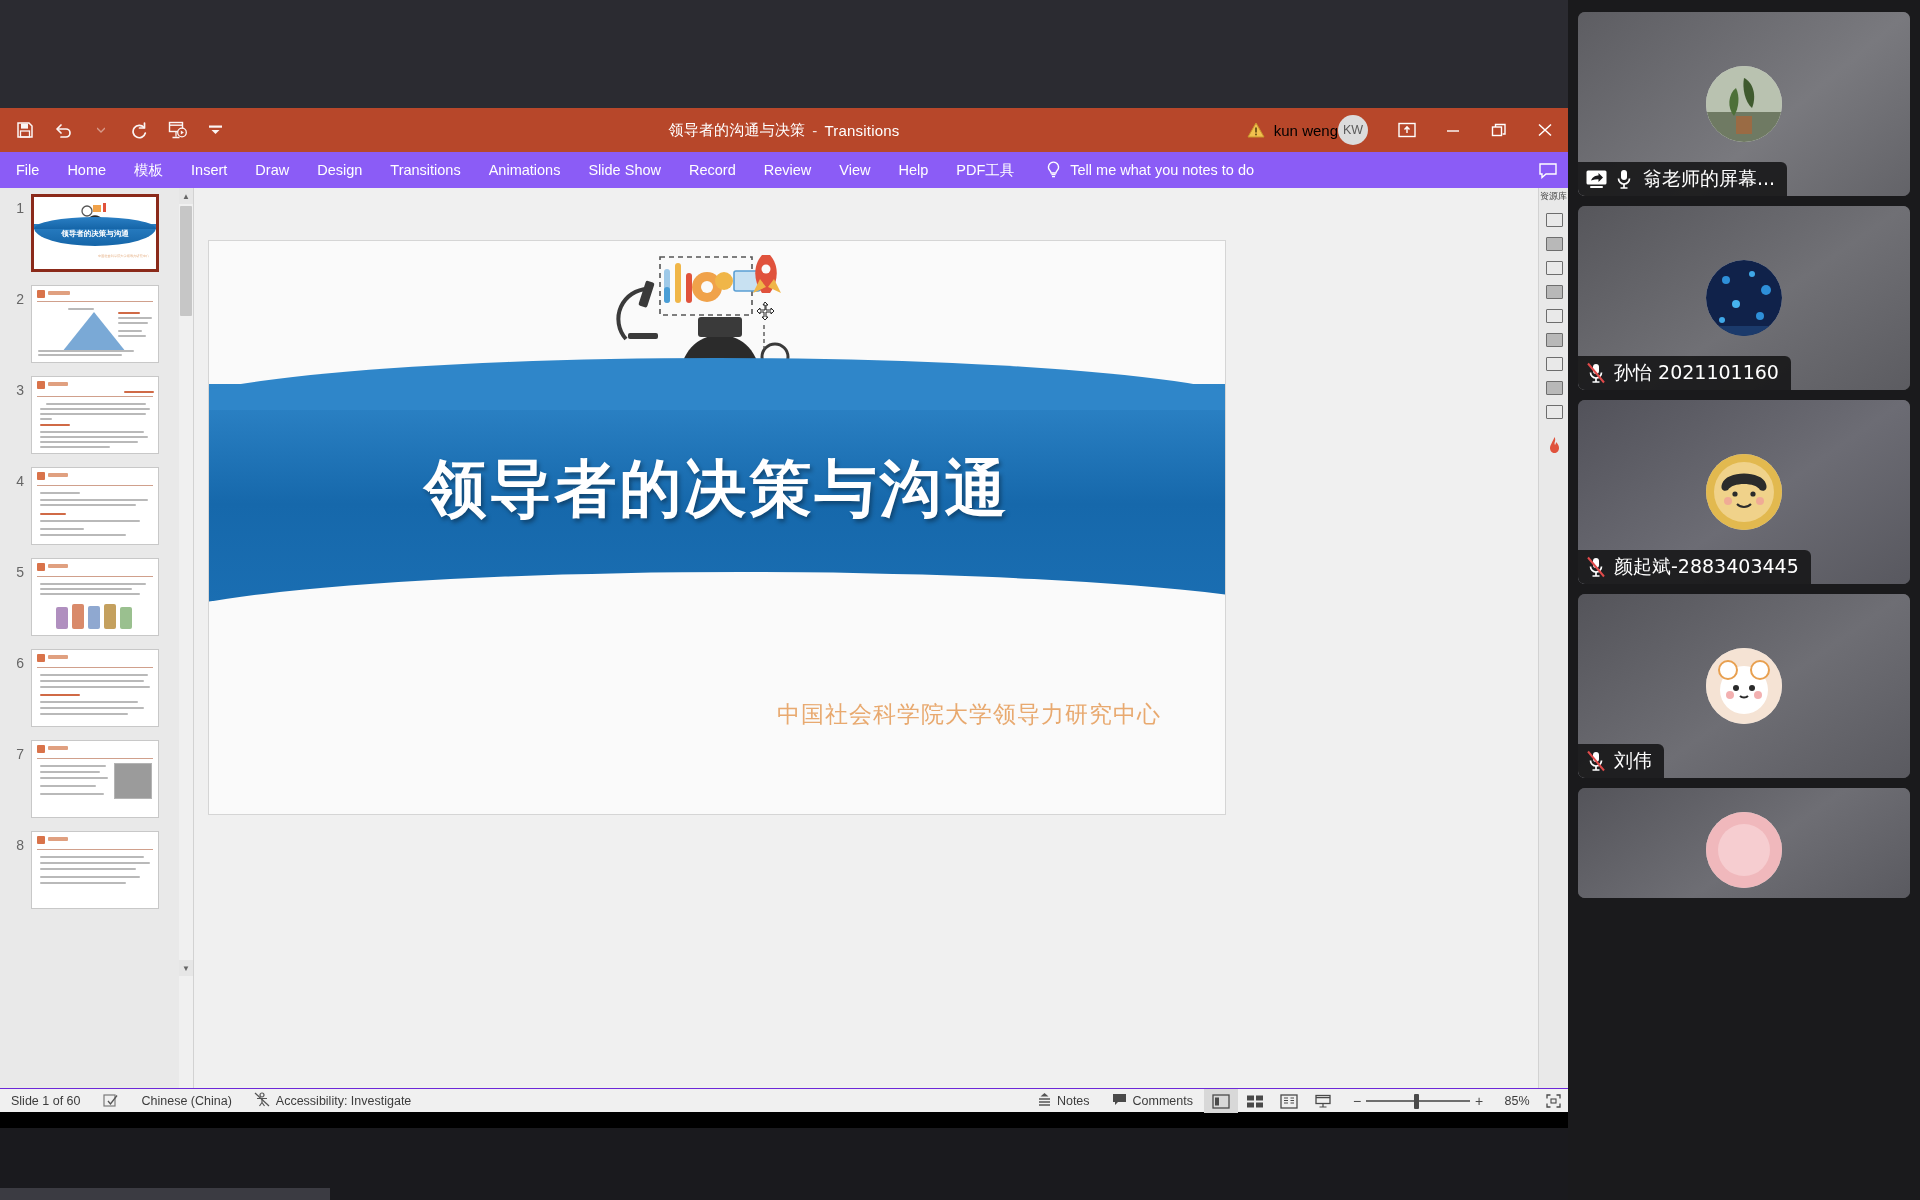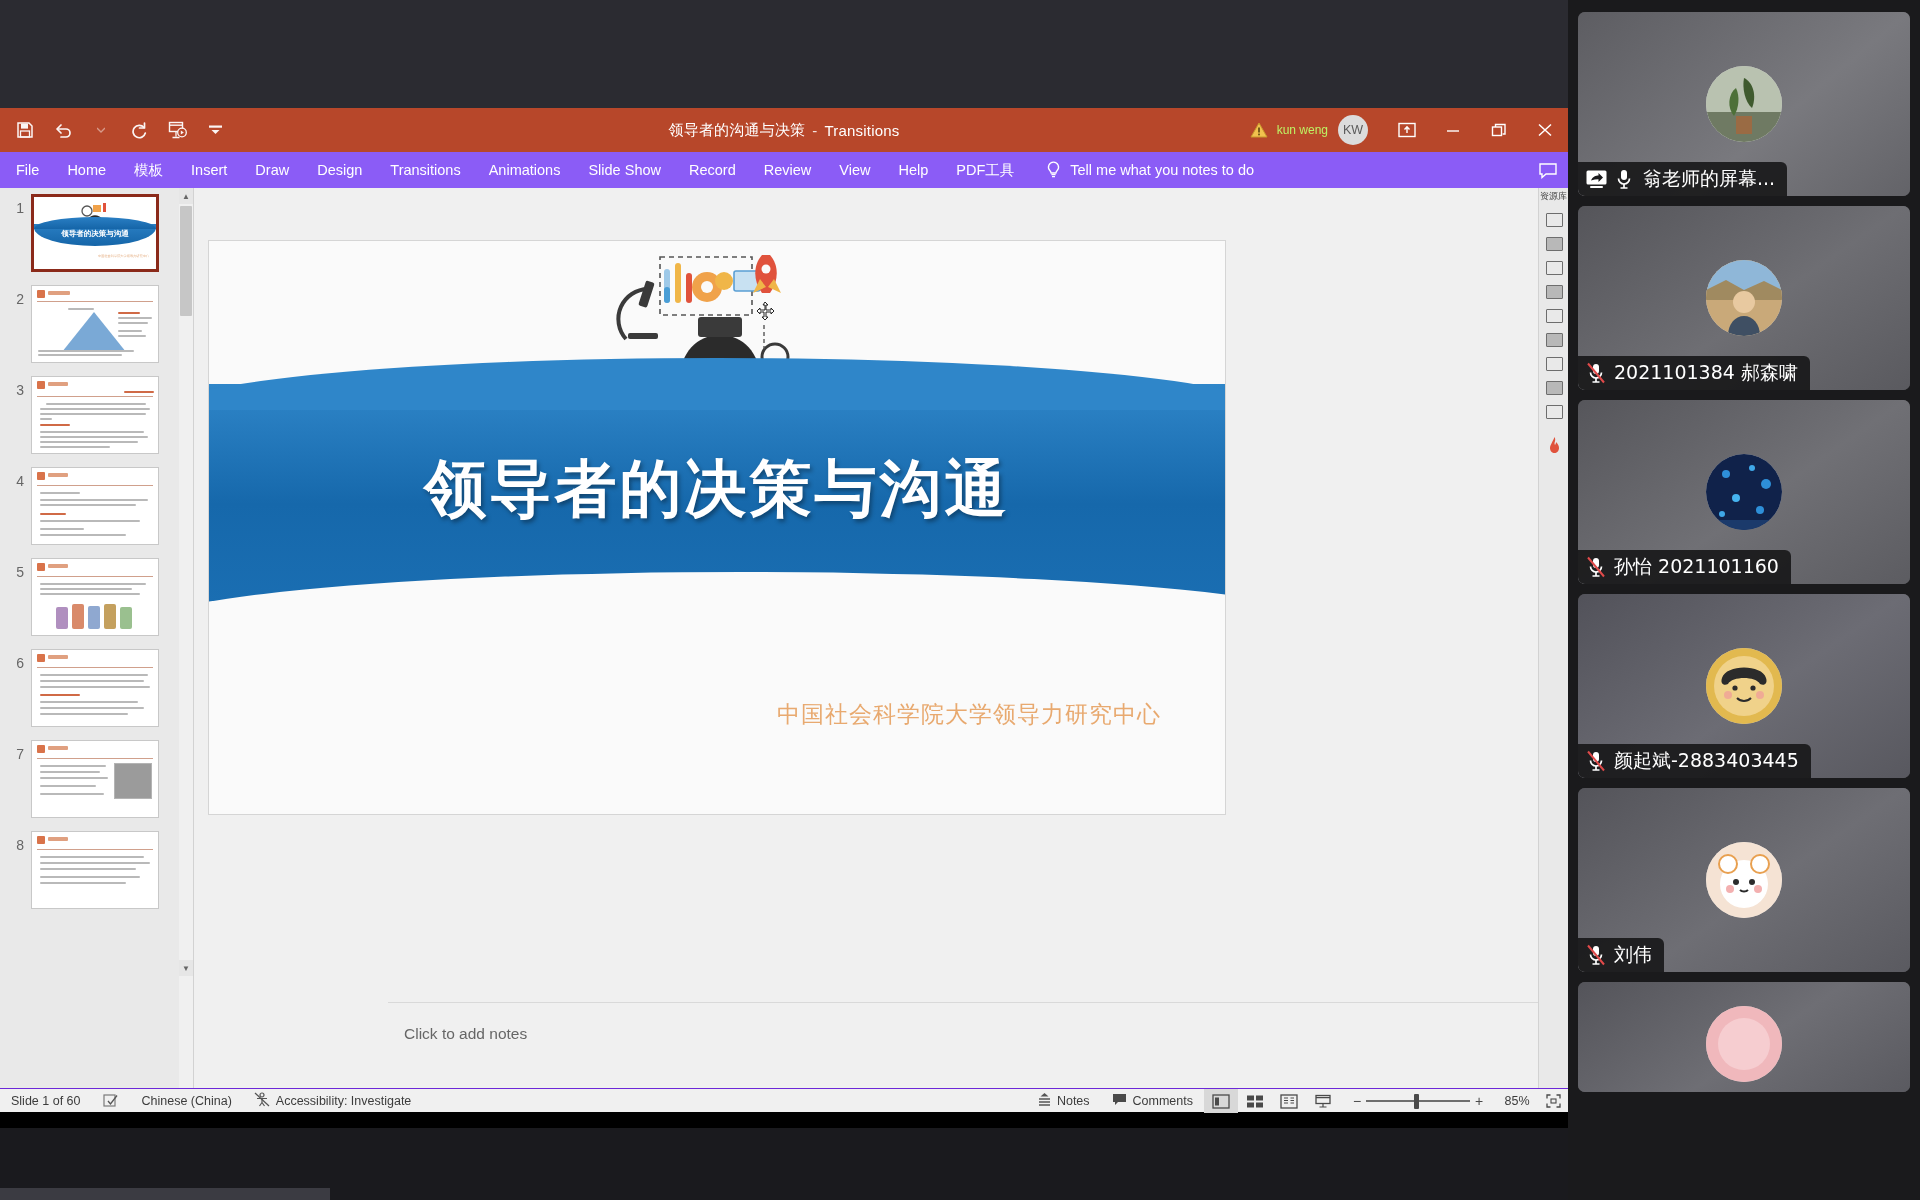--- a/index.html
+++ b/index.html
@@ -25,21 +25,21 @@
   .qat .ic { width: 22px; height: 22px; display: flex; align-items: center; justify-content: center; color: #fff; opacity: .95; }
   .qat .ic.dim { opacity: .45; }
   .title-text {
     position: absolute; left: 0; right: 0; top: 0; height: 44px;
     display: flex; align-items: center; justify-content: center;
     color: #fff; font-size: 15px; letter-spacing: .2px;
   }
   .title-text .sep { margin: 0 7px; opacity: .85; }
   .winright { position: absolute; right: 0; top: 0; height: 44px; display: flex; align-items: center; }
   .warn-tri { width: 18px; height: 16px; margin-right: 9px; }
-  .username { color: #bef264; font-size: 12px; margin-right: 10px; white-space: nowrap; }
+  .username { color: #000000; font-size: 15px; margin-right: 0; white-space: nowrap; }
   .avatar {
     width: 30px; height: 30px; border-radius: 50%;
     background: #dcdcdc; color: #5a5a5a; font-size: 12.5px;
     display: flex; align-items: center; justify-content: center; margin-right: 16px;
   }
   .wbtn { width: 46px; height: 44px; display: flex; align-items: center; justify-content: center; color: #fff; }
 
   
   .tabstrip { position: relative; height: 36px; background: #8b5cf6; display: flex; align-items: center; }
   .tab { color: #fff; font-size: 14.5px; padding: 0 14px; height: 36px; line-height: 36px; white-space: nowrap; }
@@ -567,23 +567,20 @@
           <div class="rail-ic">
               <div class="rail-box"></div>
             </div>
           <div class="rail-ic" style="margin-top:10px;">
             <svg class="rail-flame" viewBox="0 0 15 17">
                 <path d="M7.5 0c2 4-1 5 .5 8 .8-1 1-2 1-3 2 2 3 4 3 6 0 3-2.2 5-4.5 5S3 14 3 11c0-3 2.5-5.5 4.5-11z" fill="#e0523c"></path>
               </svg>
           </div>
         </div>
 
-        <div class="notespane">
-          <div class="notes-text">Click to add notes</div>
-        </div>
       </div>
     </div>
 
     <div class="statusbar">
       <span class="sb-item">Slide 1 of 60</span>
       <span class="sb-item">
         <svg width="17" height="14" viewBox="0 0 17 14">
             <rect x="1" y="1" width="11" height="11" fill="none" stroke="#7a7a7a" stroke-width="1.2"></rect>
             <path d="M5 7l2.5 3L14 1.5" fill="none" stroke="#555" stroke-width="1.3"></path>
           </svg>
@@ -691,43 +688,20 @@
           <svg width="18" height="22" viewBox="0 0 18 22">
               <rect x="6" y="2" width="6" height="10" rx="3" fill="#fff"></rect>
               <path d="M3.5 10.5a5.5 5.5 0 0 0 11 0" fill="none" stroke="#fff" stroke-width="1.7"></path>
               <path d="M9 16v4M5.5 20h7" stroke="#fff" stroke-width="1.7"></path>
             </svg>
         </span>
         <span class="nm">翁老师的屏幕...</span>
       </div>
     </div>
 
-    <div class="tile">
-      <div class="vid" style="background:linear-gradient(145deg,#55555a,#6e6e73 55%,#5a5a5f);"></div>
-      <div class="pfp">
-        <svg width="76" height="76" viewBox="0 0 76 76">
-          <rect width="76" height="76" fill="#c9a979"></rect>
-          <rect x="0" y="0" width="76" height="30" fill="#8fb7d8"></rect>
-          <path d="M0 30l20-10 18 10 20-9 18 9v10H0z" fill="#a08a60"></path>
-          <circle cx="38" cy="42" r="11" fill="#e8c9a0"></circle>
-          <path d="M22 76c0-12 7-20 16-20s16 8 16 20z" fill="#3f4f63"></path>
-        </svg>
-      </div>
-      <div class="namebar">
-        <span class="micon">
-          <svg width="20" height="22" viewBox="0 0 20 22">
-              <rect x="7" y="2" width="6" height="10" rx="3" fill="#fff"></rect>
-              <path d="M4.5 10.5a5.5 5.5 0 0 0 11 0" fill="none" stroke="#fff" stroke-width="1.7"></path>
-              <path d="M10 16v4M6.5 20h7" stroke="#fff" stroke-width="1.7"></path>
-              <path d="M2 1.5l16 19" stroke="#e04a4a" stroke-width="2"></path>
-            </svg>
-        </span>
-        <span class="nm">2021101384 郝森啸</span>
-      </div>
-    </div>
 
     <div class="tile">
       <div class="vid" style="background:linear-gradient(145deg,#56565b,#707075 55%,#5c5c61);"></div>
       <div class="pfp">
         <svg width="76" height="76" viewBox="0 0 76 76">
           <rect width="76" height="76" fill="#10224a"></rect>
           <circle cx="20" cy="20" r="4" fill="#2e8fd8"></circle>
           <circle cx="46" cy="14" r="3" fill="#3fa8e8"></circle>
           <circle cx="60" cy="30" r="5" fill="#2e8fd8"></circle>
           <circle cx="30" cy="44" r="4" fill="#46b4f0"></circle>

